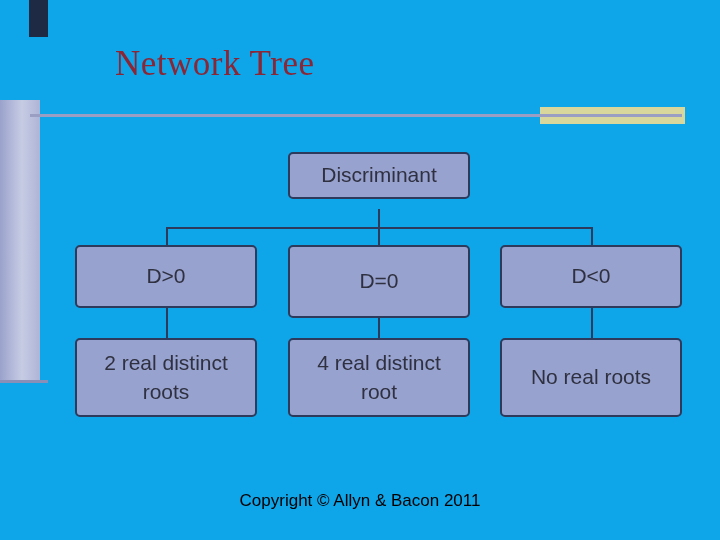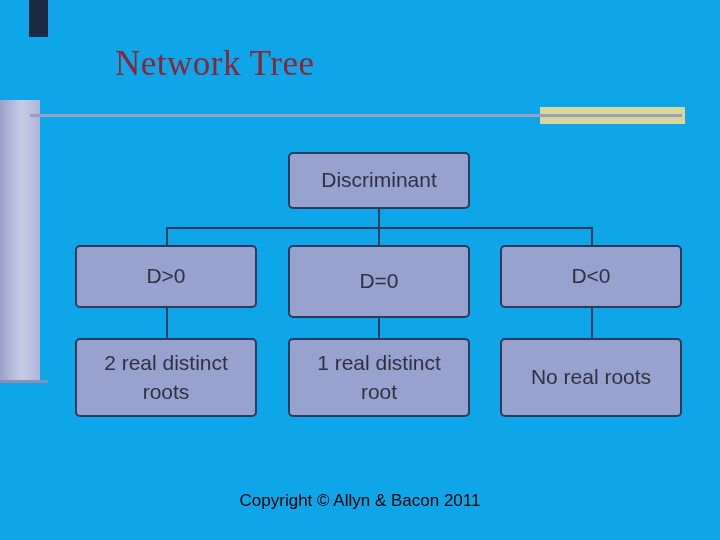--- a/index.html
+++ b/index.html
@@ -63,21 +63,21 @@
     border-radius: 5px;
     display: flex;
     align-items: center;
     justify-content: center;
     text-align: center;
     color: #2f3140;
     font-size: 21px;
     line-height: 1.35;
     padding: 4px 8px;
   }
-  .node-root   { left: 288px; top: 152px; width: 182px; height: 57px; }
+  .node-root   { left: 288px; top: 152px; width: 182px; height: 47px; }
   .node-l2-0   { left: 75px;  top: 245px; width: 182px; height: 63px; }
   .node-l2-1   { left: 288px; top: 245px; width: 182px; height: 73px; }
   .node-l2-2   { left: 500px; top: 245px; width: 182px; height: 63px; }
   .node-l3-0   { left: 75px;  top: 338px; width: 182px; height: 79px; }
   .node-l3-1   { left: 288px; top: 338px; width: 182px; height: 79px; }
   .node-l3-2   { left: 500px; top: 338px; width: 182px; height: 79px; }
 
   
   .connector {
     position: absolute;
@@ -123,18 +123,18 @@
   <div class="connector conn-l2l3-1"></div>
   <div class="connector conn-l2l3-2"></div>
 
   <div class="node node-root">Discriminant</div>
 
   <div class="node node-l2-0">D&gt;0</div>
   <div class="node node-l2-1">D=0</div>
   <div class="node node-l2-2">D&lt;0</div>
 
   <div class="node node-l3-0">2 real distinct roots</div>
-  <div class="node node-l3-1">1 real distinct root</div>
+  <div class="node node-l3-1">4 real distinct root</div>
   <div class="node node-l3-2">No real roots</div>
 
   <div class="footer">Copyright © Allyn &amp; Bacon 2011</div>
 
 </div>
 
 </body></html>

